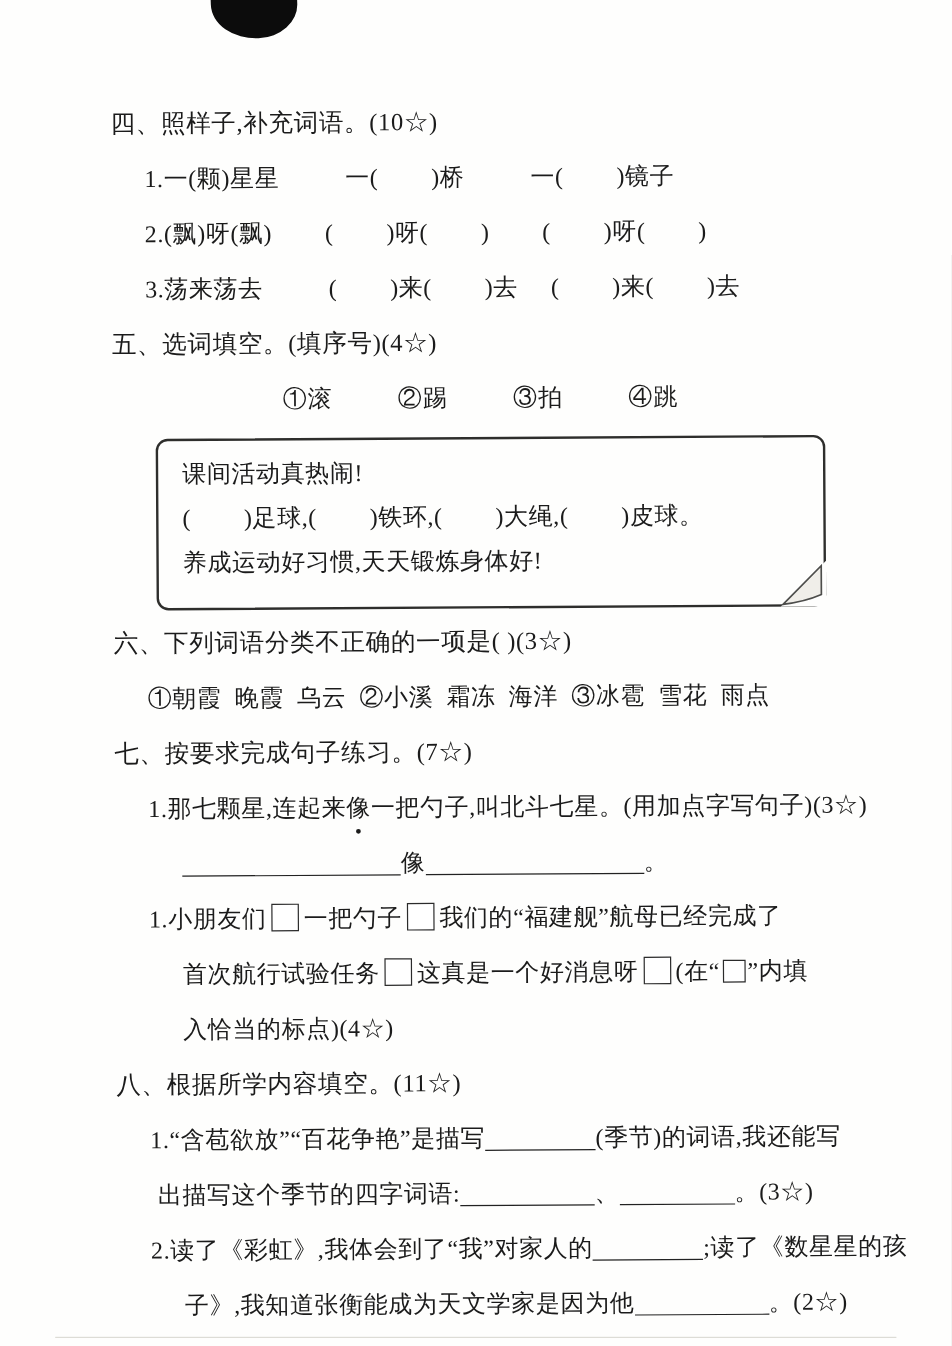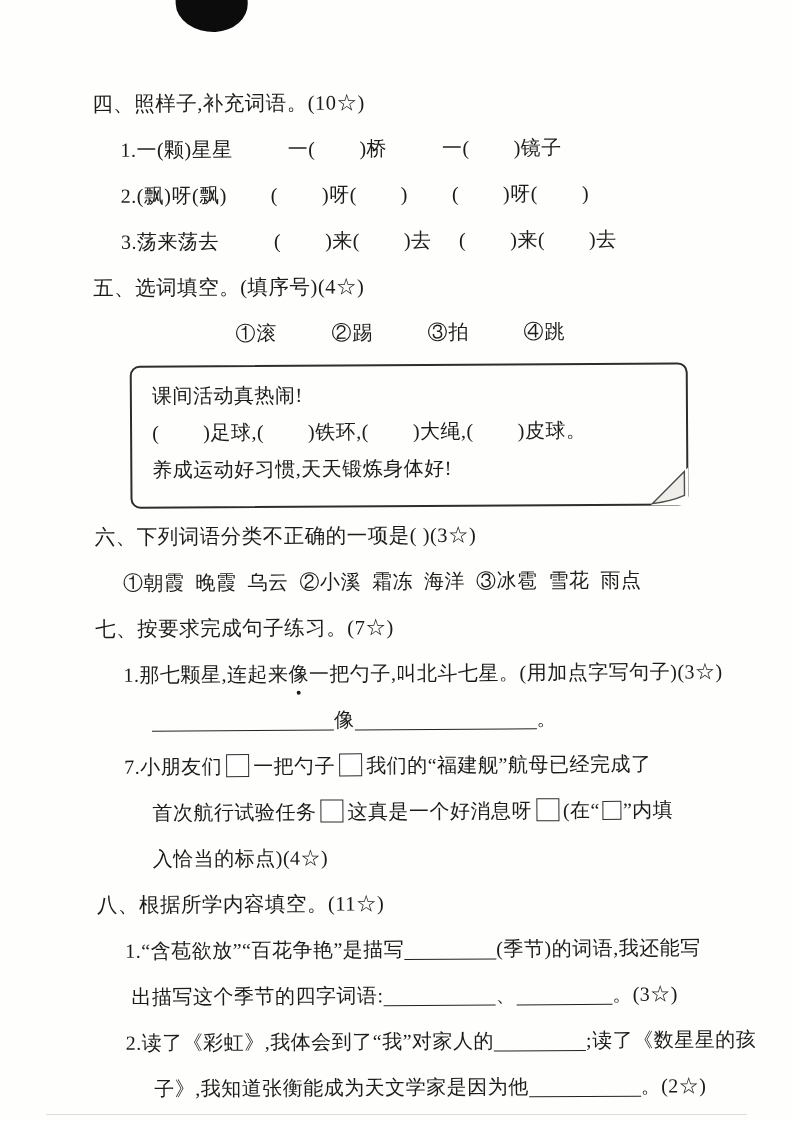--- a/index.html
+++ b/index.html
@@ -108,21 +108,21 @@
 
     <div class="line ind1">
       <span>1.那七颗星,连起来</span><span class="dotted">像</span><span>一把勺子,叫北斗七星。(用加点字写句子)(3☆)</span>
     </div>
 
     <div class="line ind2">
       <span class="blank" style="width:182px"></span><span>像</span><span class="blank" style="width:182px"></span><span>。</span>
     </div>
 
     <div class="line ind1">
-      <span>7.小朋友们</span><span class="pbox"></span><span>一把勺子</span><span class="pbox"></span><span>我们的“福建舰”航母已经完成了</span>
+      <span>1.小朋友们</span><span class="pbox"></span><span>一把勺子</span><span class="pbox"></span><span>我们的“福建舰”航母已经完成了</span>
     </div>
 
     <div class="line ind2">
       <span>首次航行试验任务</span><span class="pbox"></span><span>这真是一个好消息呀</span><span class="pbox"></span><span>(在“</span><span class="pbox small"></span><span>”内填</span>
     </div>
 
     <div class="line ind2">入恰当的标点)(4☆)</div>
 
     <div class="sec-title">八、根据所学内容填空。(11☆)</div>
 

